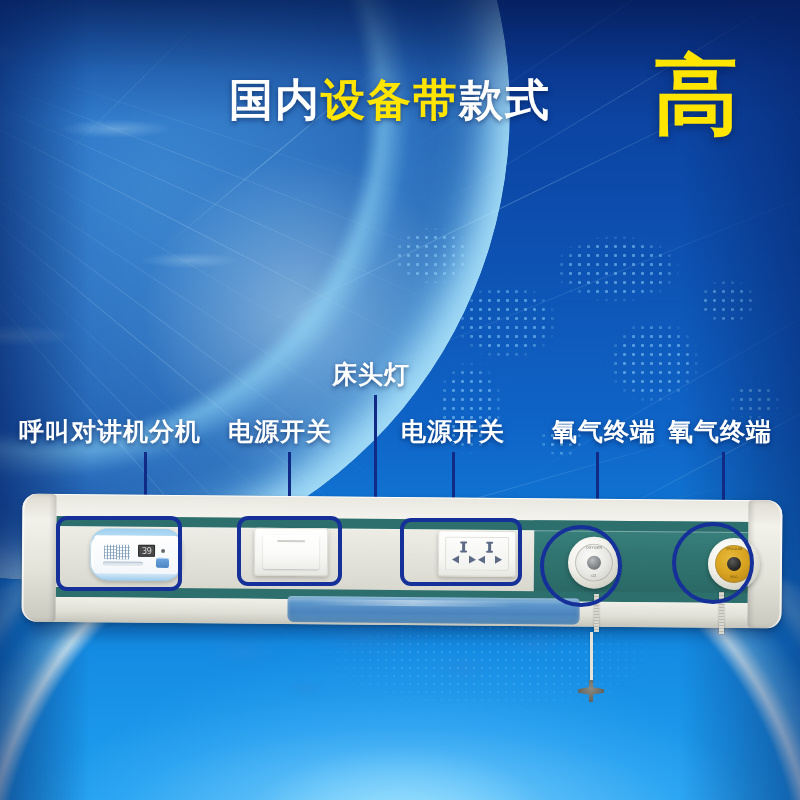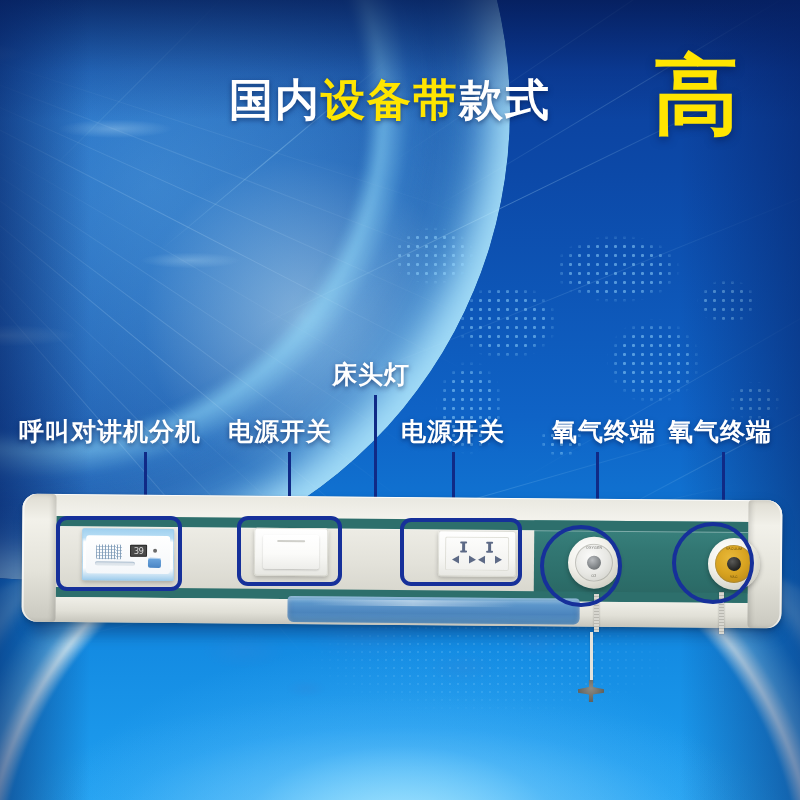--- a/index.html
+++ b/index.html
@@ -220,21 +220,21 @@
     box-shadow:inset 0 2px 5px rgba(255,255,255,.45), inset 0 -3px 6px rgba(10,40,90,.35);
     opacity:.92;
   }
   .diffuser:after{
     content:"";position:absolute;left:8%;top:3px;width:70%;height:6px;border-radius:4px;
     background:linear-gradient(90deg,rgba(255,255,255,0),rgba(255,255,255,.45),rgba(255,255,255,0));
   }
 
   
   .intercom{
-    position:absolute;left:60px;top:34px;width:92px;height:52px;border-radius:2px;
+    position:absolute;left:68px;top:34px;width:92px;height:52px;border-radius:18px;
     background:linear-gradient(180deg,#9fd0ef 0%,#b9def5 18%,#ffffff 26%,#fdfdfd 76%,#9ccbec 100%);
     box-shadow:0 2px 4px rgba(0,0,0,.22), inset 0 0 0 1px rgba(160,205,235,.8);
   }
   .ic-face{
     position:absolute;left:4px;top:7px;right:4px;bottom:7px;border-radius:3px;
     background:linear-gradient(180deg,#ffffff,#f4f7fa);
   }
   .ic-grille{
     position:absolute;left:10px;top:9px;width:26px;height:15px;border-radius:2px;
     background-image:

